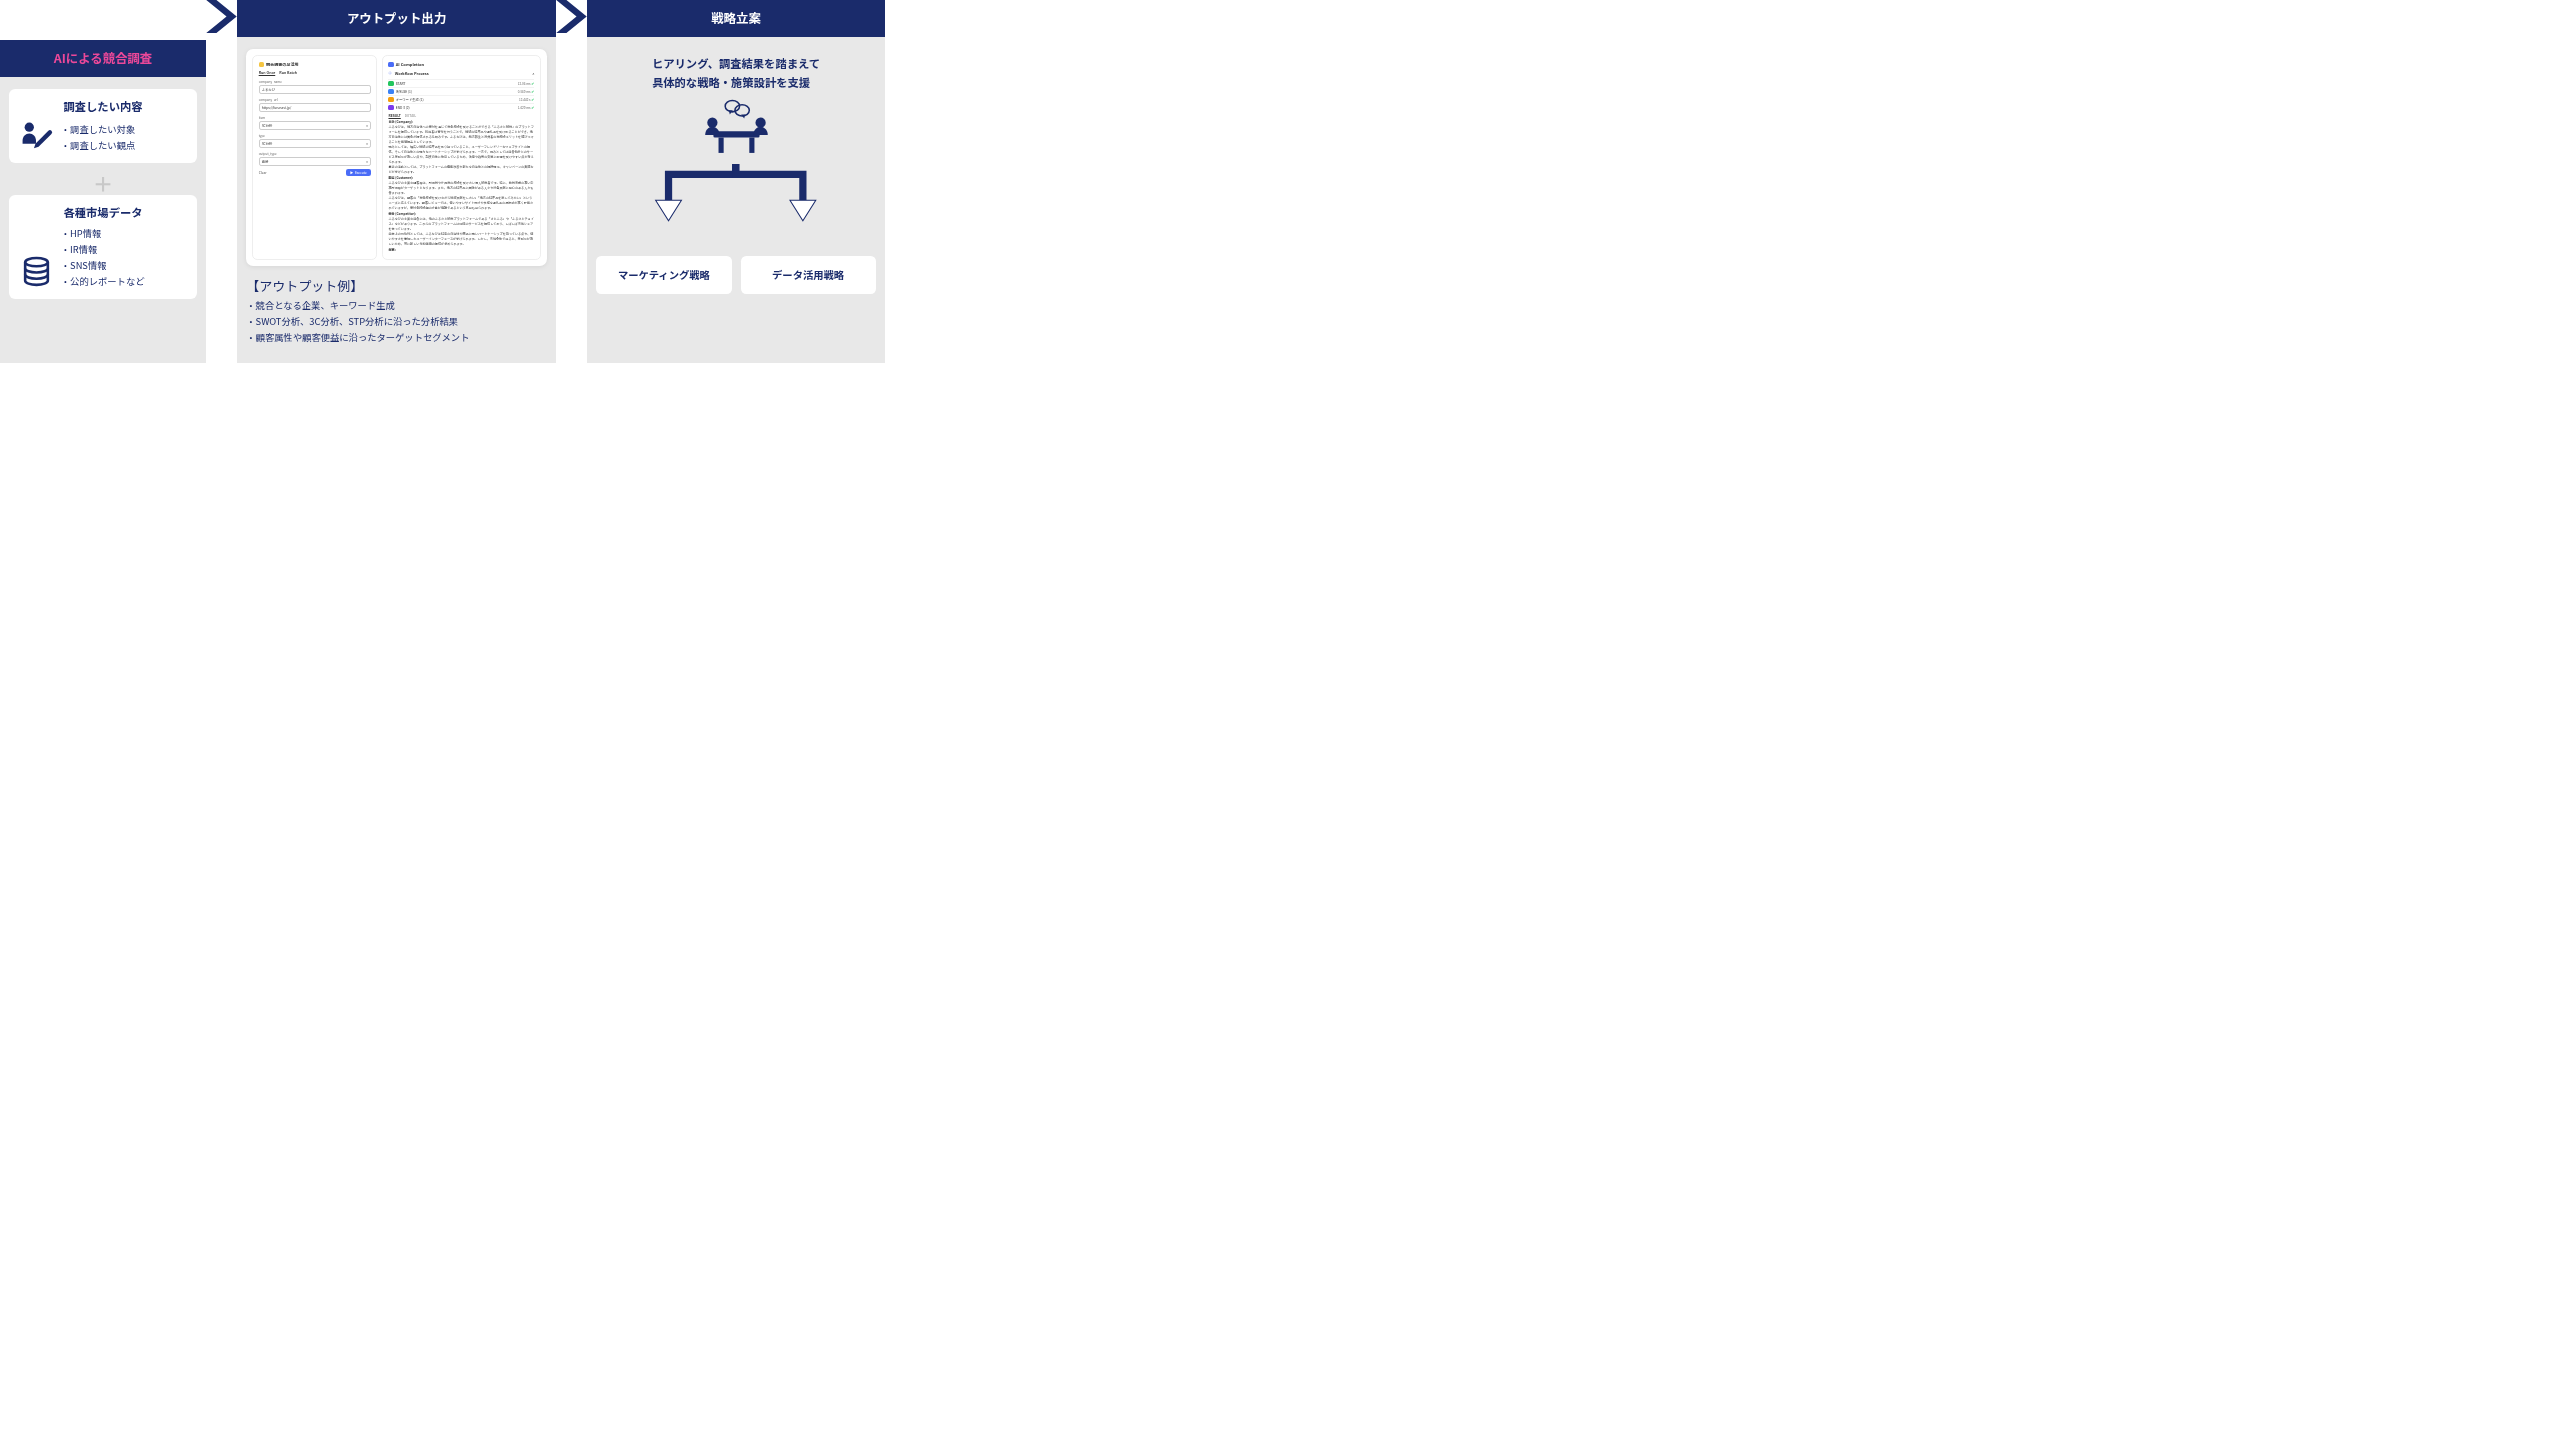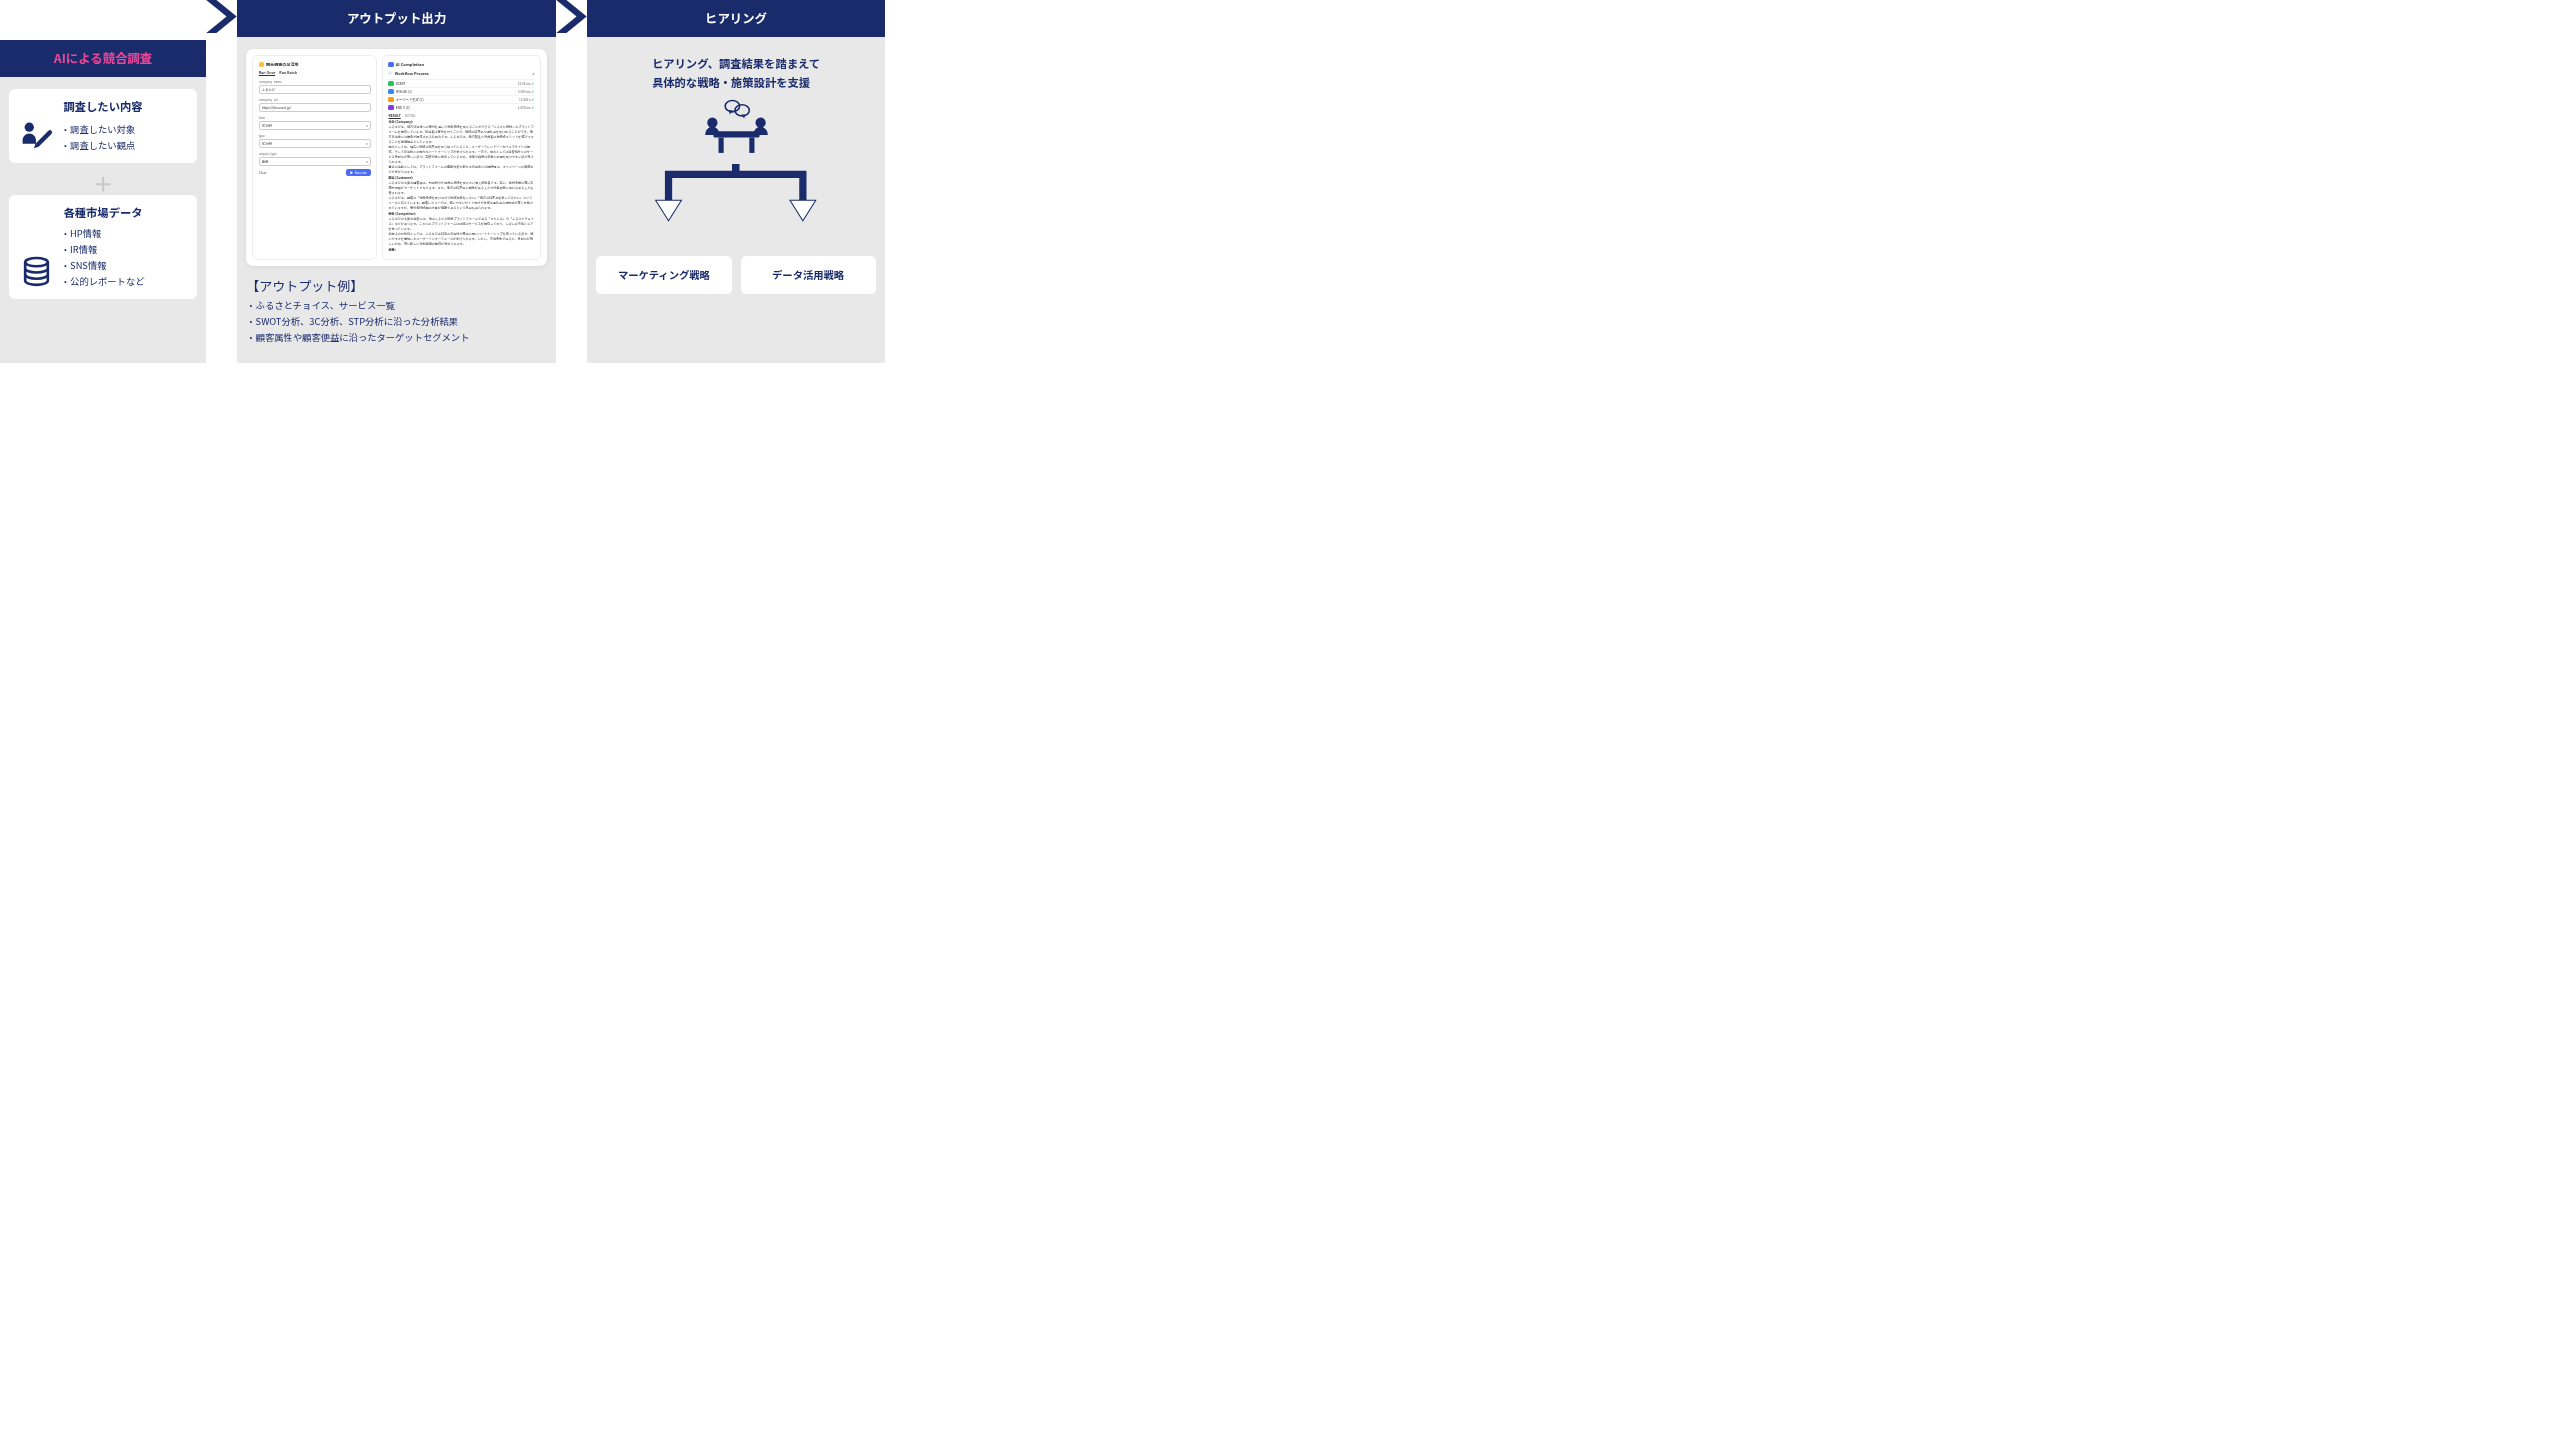--- a/index.html
+++ b/index.html
@@ -329,40 +329,40 @@
             <div class="res-h">競合 (Competitor):</div>
             <div>ふるなびの主要な競合には、他のふるさと納税プラットフォームである「さとふる」や「ふるさとチョイス」などがあります。これらのプラットフォームは同様のサービスを提供しており、しばしば市場シェアを争っています。</div>
             <div>競争上の優位性としては、ふるなびは特定の自治体や商品に強いパートナーシップを持っている点や、使いやすさを重視したユーザーインターフェースが挙げられます。しかし、市場全体で見ると、差別化が難しいため、常に新しい付加価値の提供が求められます。</div>
             <div class="res-h">提案:</div>
           </div>
         </div>
       </div>
 
       <div class="out-title">【アウトプット例】</div>
       <div class="out-list">
-        <div>ふるさとチョイス、サービス一覧</div>
+        <div>競合となる企業、キーワード生成</div>
         <div>SWOT分析、3C分析、STP分析に沿った分析結果</div>
         <div>顧客属性や顧客便益に沿ったターゲットセグメント</div>
       </div>
 
     </div>
   </div>
 
   <div class="col col-arrow">
     <div class="arrow-head">
       <svg viewBox="0 0 60 65">
           <polygon points="0,0 40,32.5 0,65 20,65 60,32.5 20,0" fill="var(--navy)"></polygon>
         </svg>
     </div>
     <div class="body body-arrow"></div>
   </div>
 
   <div class="col col-3">
     <div class="header">
-      <span>ヒアリング</span>
+      <span>戦略立案</span>
     </div>
     <div class="body">
       <div class="strategy">
         <div class="strategy-text">
           <div>ヒアリング、調査結果を踏まえて</div>
           <div>具体的な戦略・施策設計を支援</div>
         </div>
         <div class="strategy-icon">
           <svg viewBox="0 0 150 110">
             <g fill="var(--navy)">

